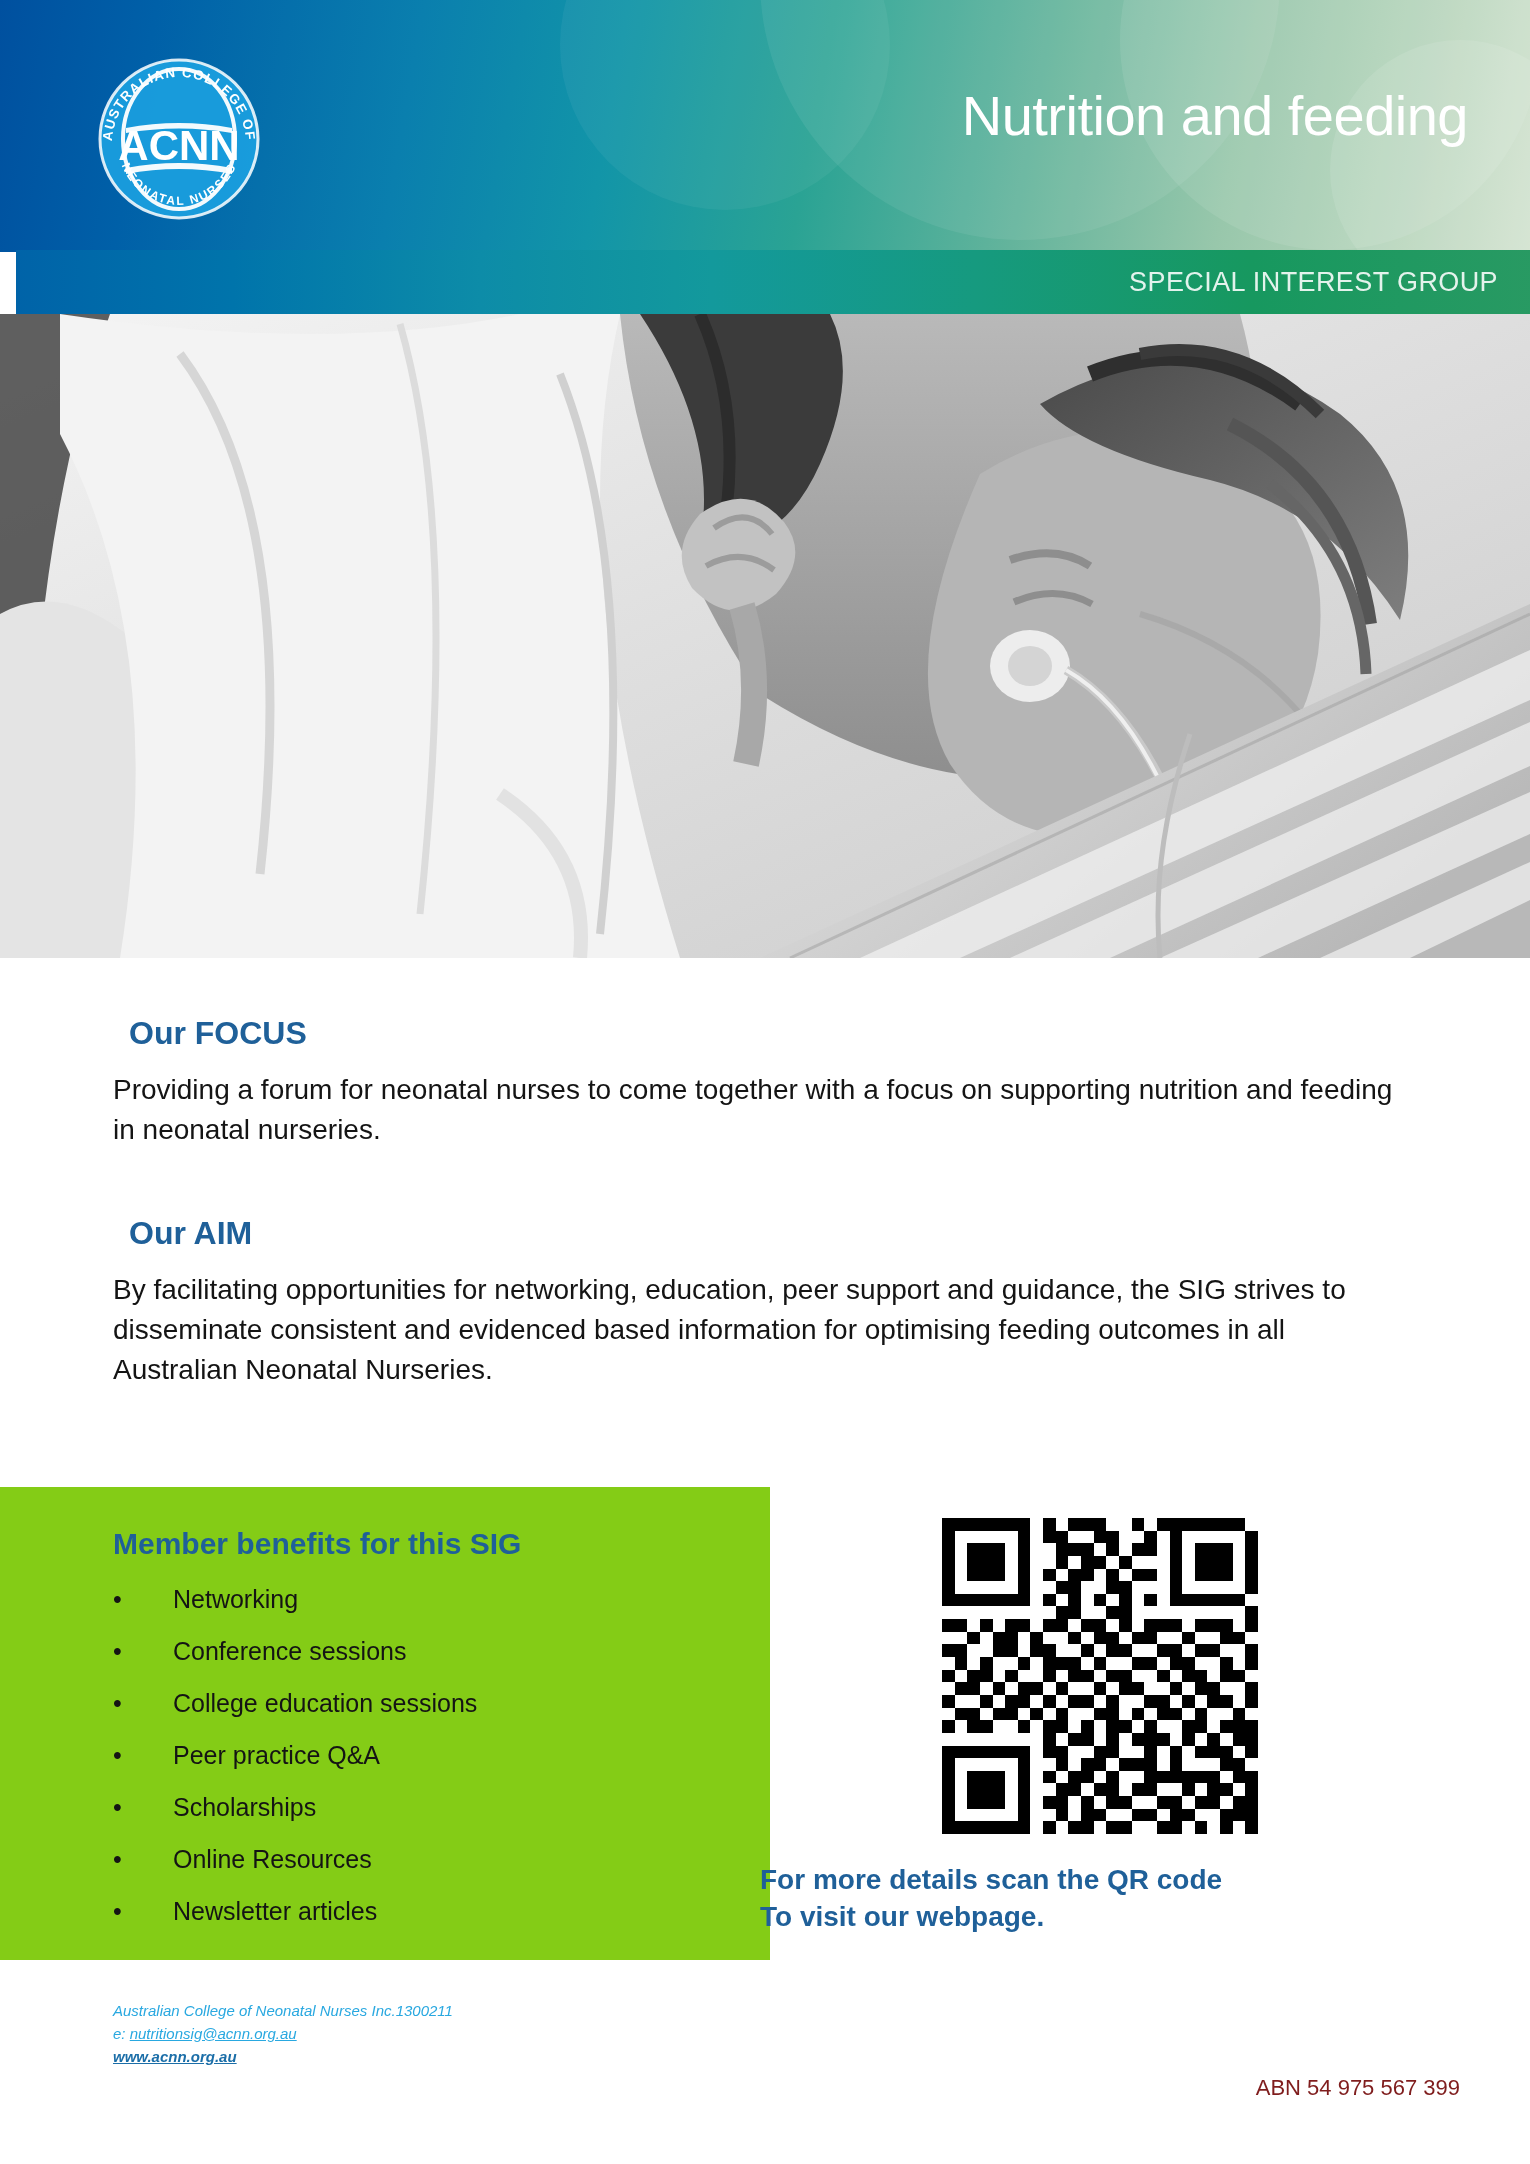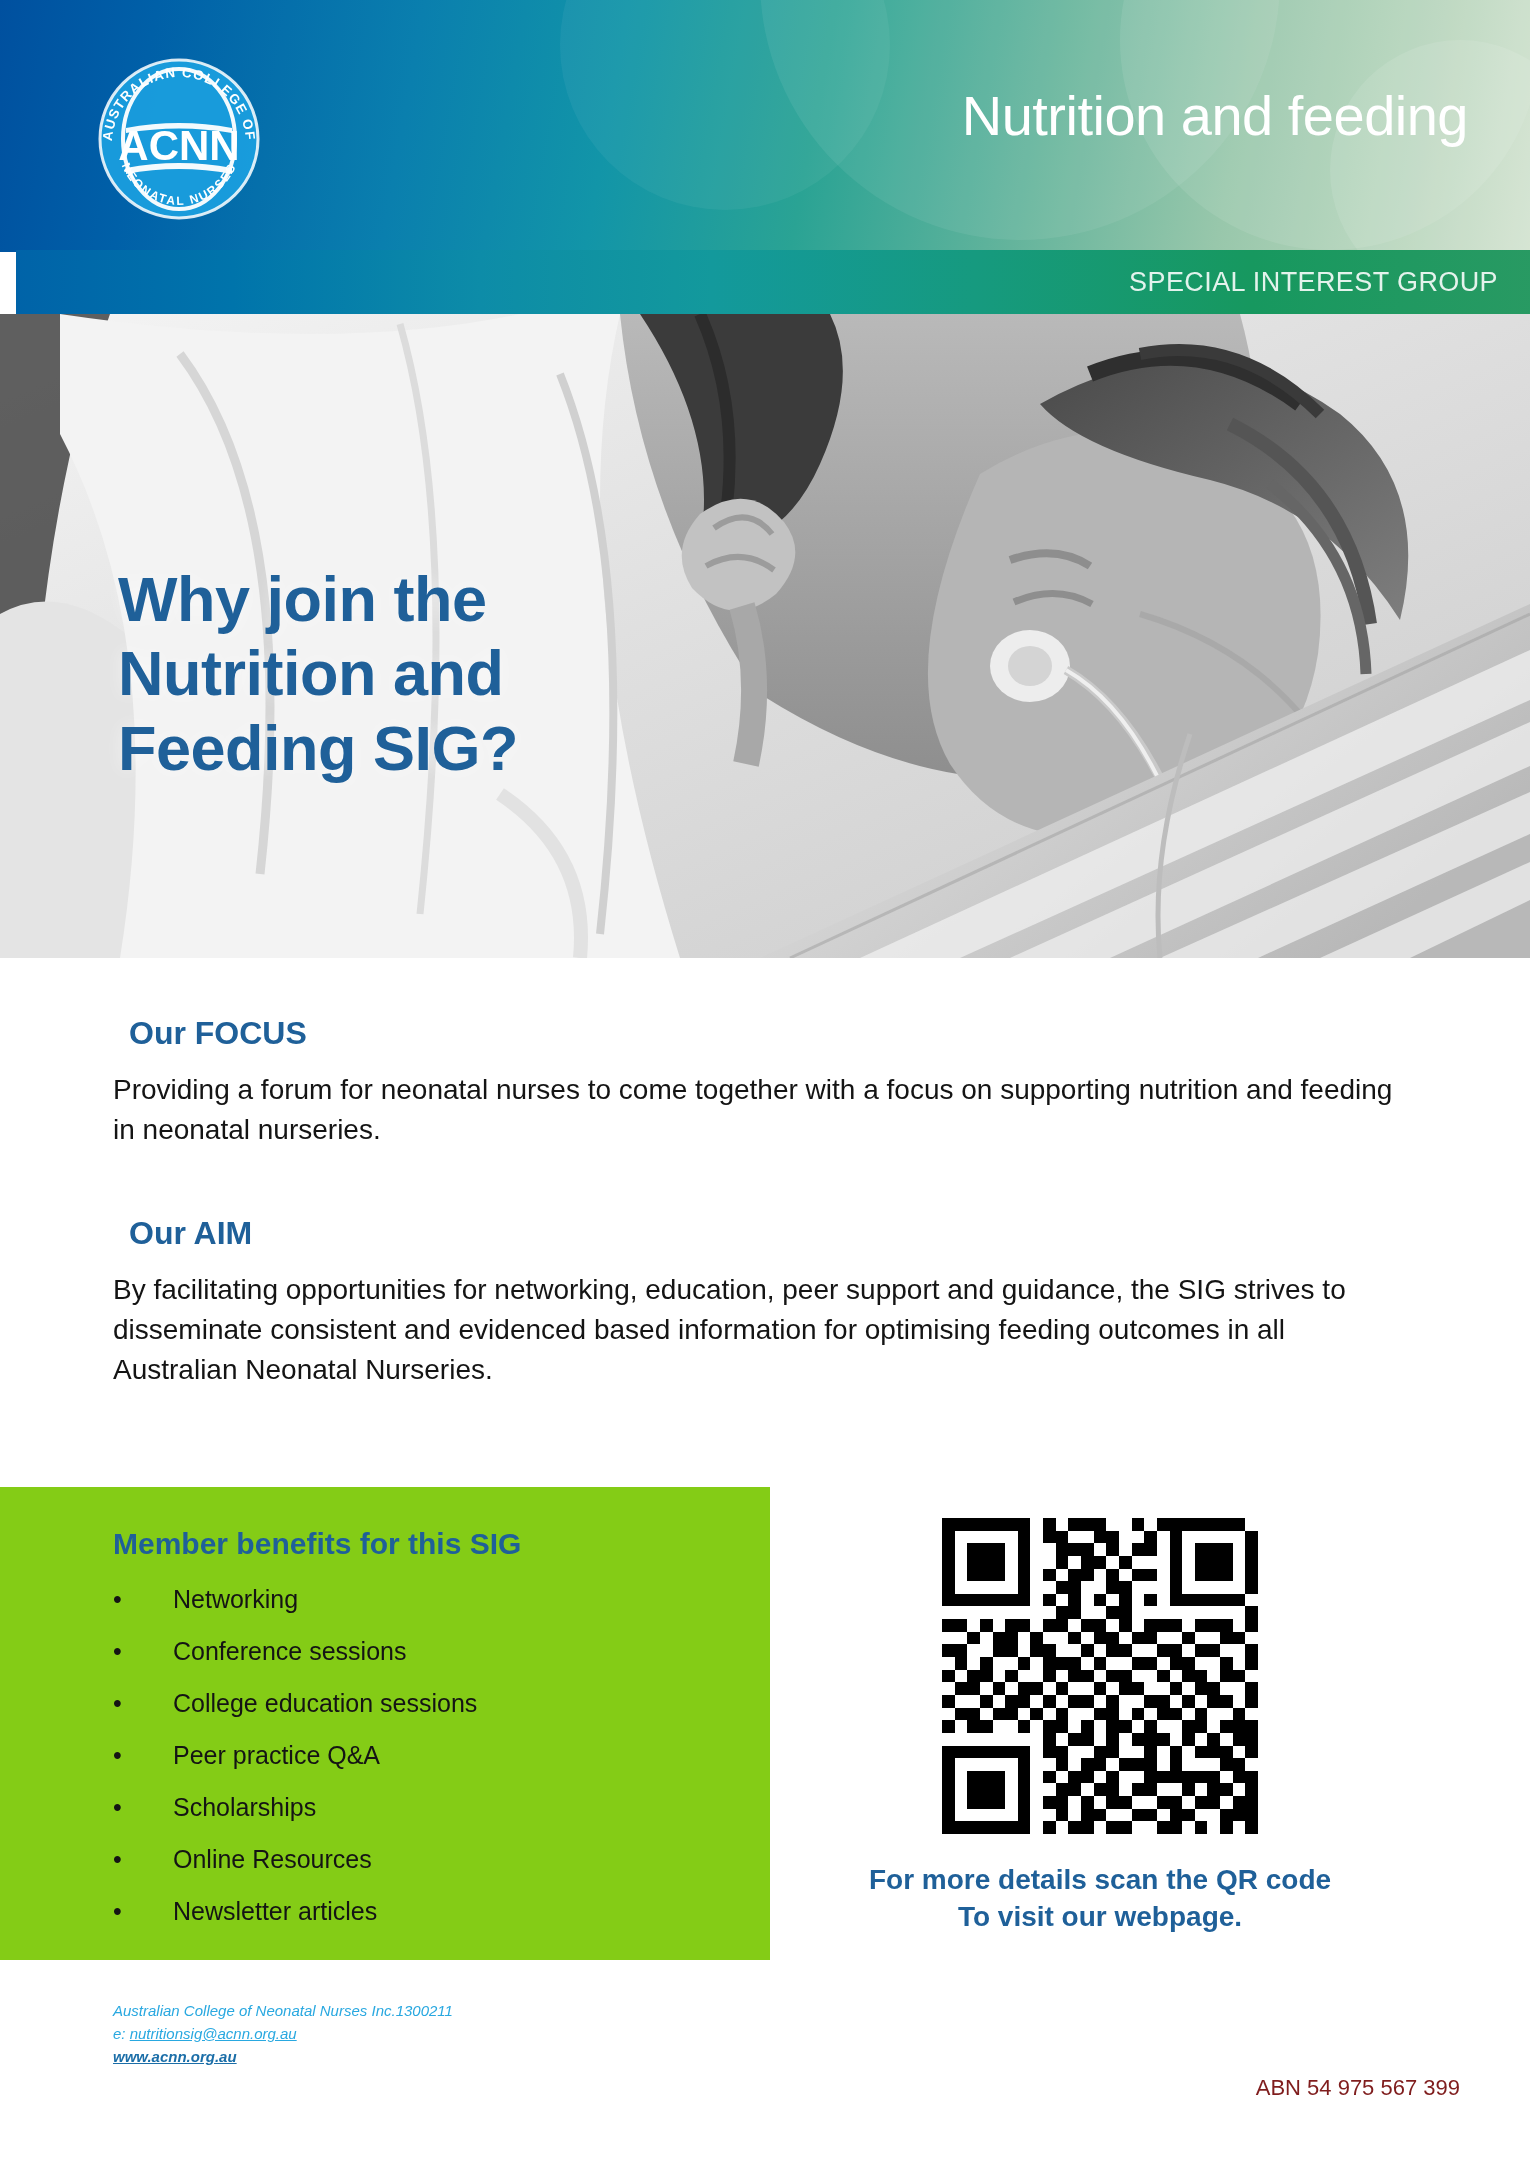--- a/index.html
+++ b/index.html
@@ -102,21 +102,21 @@
   }
 
   
   .qr{
     position:absolute;left:942px;top:1518px;width:316px;height:316px;
     background:#ffffff;
   }
   .qr svg{display:block;width:316px;height:316px;}
   .qr-caption{
     position:absolute;left:760px;top:1862px;width:680px;
-    text-align:center;color:#1f6099;font-size:28px;font-weight:bold;
+    text-align:left;color:#1f6099;font-size:28px;font-weight:bold;
     line-height:1.32;
   }
 
   
   .footer{position:absolute;left:113px;top:2000px;}
   .footer div{font-size:15px;line-height:1.52;font-style:italic;}
   .f-org{color:#29a8e0;}
   .f-email{color:#29a8e0;}
   .f-email a{color:#29a8e0;text-decoration:underline;}
   .f-web{color:#1b6ea8;font-weight:bold;text-decoration:underline;}
@@ -224,25 +224,20 @@
       <path d="M860,644 L1530,336 L1530,386 L960,644 Z" fill="#f0f0f0" opacity="0.75"></path>
       <path d="M1010,644 L1530,408 L1530,452 L1110,644 Z" fill="#f2f2f2" opacity="0.7"></path>
       <path d="M1160,644 L1530,478 L1530,520 L1258,644 Z" fill="#f2f2f2" opacity="0.7"></path>
       <path d="M1320,644 L1530,548 L1530,586 L1410,644 Z" fill="#f2f2f2" opacity="0.7"></path>
       <path d="M790,644 L1530,300" stroke="#9e9e9e" stroke-width="3" fill="none" opacity="0.5"></path>
       <path d="M1190,420 q-40,120 -30,224" stroke="#bdbdbd" stroke-width="5" fill="none"></path>
       <path d="M500,480 q90,60 80,164" stroke="#e2e2e2" stroke-width="14" fill="none"></path>
     </svg>
   </div>
 
-  <div class="hero-title">
-    <div>Why join the</div>
-    <div>Nutrition and</div>
-    <div>Feeding SIG?</div>
-  </div>
 
   <section class="sec" id="focus">
     <h2 class="sec-head">Our FOCUS</h2>
     <p class="sec-body">Providing a forum for neonatal nurses to come together with a focus on supporting nutrition and feeding in neonatal nurseries.</p>
   </section>
 
   <section class="sec" id="aim">
     <h2 class="sec-head">Our AIM</h2>
     <p class="sec-body">By facilitating opportunities for networking, education, peer support and guidance, the SIG strives to disseminate consistent and evidenced based information for optimising feeding outcomes in all Australian Neonatal Nurseries.</p>
   </section>

